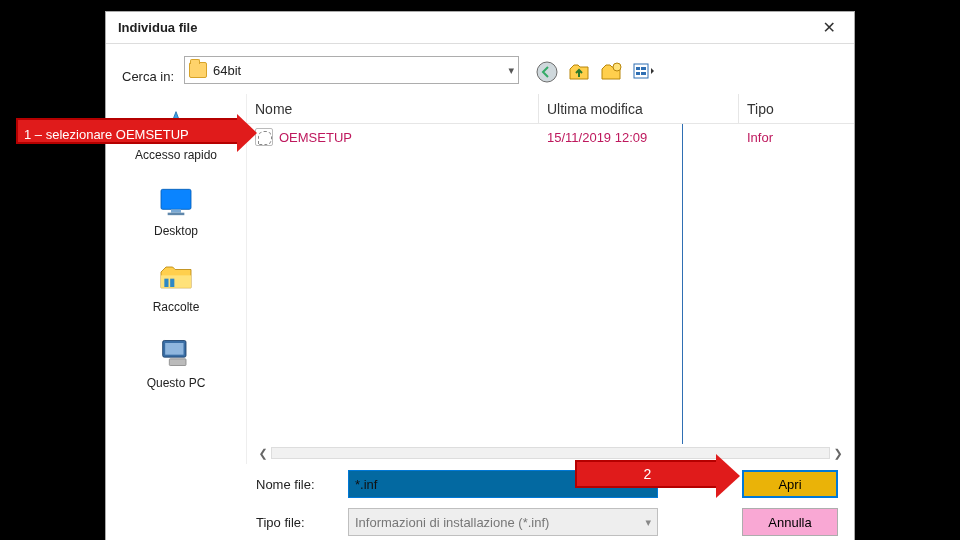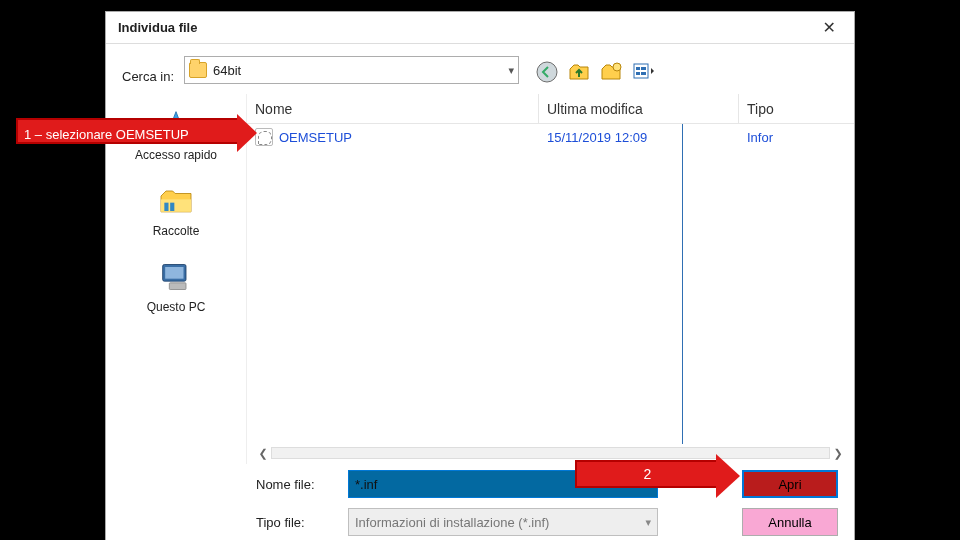--- a/index.html
+++ b/index.html
@@ -39,40 +39,40 @@
   .place .lab { font-size:12px; color:#222; }
   .ic-qa svg, .ic-dt svg, .ic-lib svg, .ic-pc svg, .ic-net svg { width:40px; height:36px; }
 
   .filepane { flex:1; display:flex; flex-direction:column; border-left:1px solid #eee; position:relative;}
   .file-head {
     display:flex; height:30px; align-items:center; border-bottom:1px solid #e6e6e6; font-size:14px; color:#333;
   }
   .col-name { width:292px; padding-left:8px; border-right:1px solid #e6e6e6; height:100%; display:flex; align-items:center; }
   .col-mod  { width:200px; padding-left:8px; border-right:1px solid #e6e6e6; height:100%; display:flex; align-items:center; }
   .col-type { flex:1; padding-left:8px; height:100%; display:flex; align-items:center;}
-  .file-row { display:flex; height:26px; align-items:center; font-size:13px; color:#1d4ed8;}
+  .file-row { display:flex; height:26px; align-items:center; font-size:13px; color:#be185d;}
   .file-row .c-name { width:292px; padding-left:8px; display:flex; align-items:center; gap:6px;}
   .file-row .c-mod  { width:200px; padding-left:8px;}
   .file-row .c-type { flex:1; padding-left:8px;}
   .inf-ico { width:18px; height:18px; border:1px solid #bbb; background:#fff; border-radius:2px; position:relative; }
   .inf-ico:before { content:""; position:absolute; width:12px; height:12px; left:2px; top:2px; border:1px dashed #888; border-radius:6px 6px 6px 0;}
   .hscroll {
     position:absolute; left:8px; right:8px; bottom:2px; height:18px; display:flex; align-items:center;
   }
   .hscroll .arrow { font-size:11px; color:#666; width:16px; text-align:center;}
   .hscroll .track { flex:1; height:12px; background:#f1f1f1; border:1px solid #ddd;}
   .vertical-sep { position:absolute; top:30px; bottom:20px; width:1px; background:#2f6fb3; left:435px; }
 
   .bottom-rows { padding:6px 16px 8px 150px; display:flex; flex-direction:column; gap:10px; }
   .brow { display:flex; align-items:center; gap:12px; }
   .brow .blbl { width:80px; font-size:13px; color:#222; }
   .fname-input { width:310px; height:28px; border:1px solid #0078d7; padding:0 6px; font-size:13px; color:#111; background:#0369a1; }
   .ftype-combo { width:310px; height:28px; border:1px solid #bfbfbf; background:#eee; padding:0 6px; font-size:13px; color:#777; display:flex; align-items:center; justify-content:space-between;}
   .btn { width:96px; height:28px; border:1px solid #adadad; background:#f9a8d4; font-size:13px; display:flex; align-items:center; justify-content:center; cursor:pointer;}
-  .btn.primary { border:2px solid #0078d7; background:#b91c1c; }
+  .btn.primary { border:2px solid #0078d7; background:#eab308; }
 
   
   .callout1 {
     position:absolute; top:118px; left:16px; height:26px; width:225px;
     background:#e01b1b; border:2px solid #b50000; color:#fff; font-size:13px;
     display:flex; align-items:flex-end; padding-left:6px; font-weight:500;
   }
   .callout1 .arrowhead {
     position:absolute; right:-18px; top:-6px; width:0;height:0;
     border-top:19px solid transparent; border-bottom:19px solid transparent; border-left:20px solid #e01b1b;
@@ -139,20 +139,30 @@
   <div class="main-area">
 
     <div class="places">
       <div class="place">
         <div class="ic ic-qa">
           <svg viewBox="0 0 48 40">
               <polygon points="24,4 29,17 42,17 31,25 35,38 24,30 13,38 17,25 6,17 19,17" fill="#3aa0e8" stroke="#1d6aa8"></polygon>
             </svg>
         </div>
         <div class="lab">Accesso rapido</div>
+      </div>
+      <div class="place">
+        <div class="ic ic-dt">
+          <svg viewBox="0 0 48 40">
+              <rect x="6" y="6" width="36" height="24" rx="2" fill="#0a84ff" stroke="#045bb5"></rect>
+              <rect x="18" y="30" width="12" height="4" fill="#7aa9d4"></rect>
+              <rect x="14" y="34" width="20" height="3" fill="#5f87ab"></rect>
+            </svg>
+        </div>
+        <div class="lab">Desktop</div>
       </div>
       <div class="place">
         <div class="ic ic-lib">
           <svg viewBox="0 0 48 40">
               <path d="M6 14 l6 -6 h8 l3 3 h19 v22 H6z" fill="#ffcf4d" stroke="#b8860b"></path>
               <rect x="6" y="18" width="36" height="15" fill="#ffe27a"></rect>
               <rect x="10" y="22" width="5" height="10" fill="#2f88c5"></rect>
               <rect x="17" y="22" width="5" height="10" fill="#2f88c5"></rect>
             </svg>
         </div>

